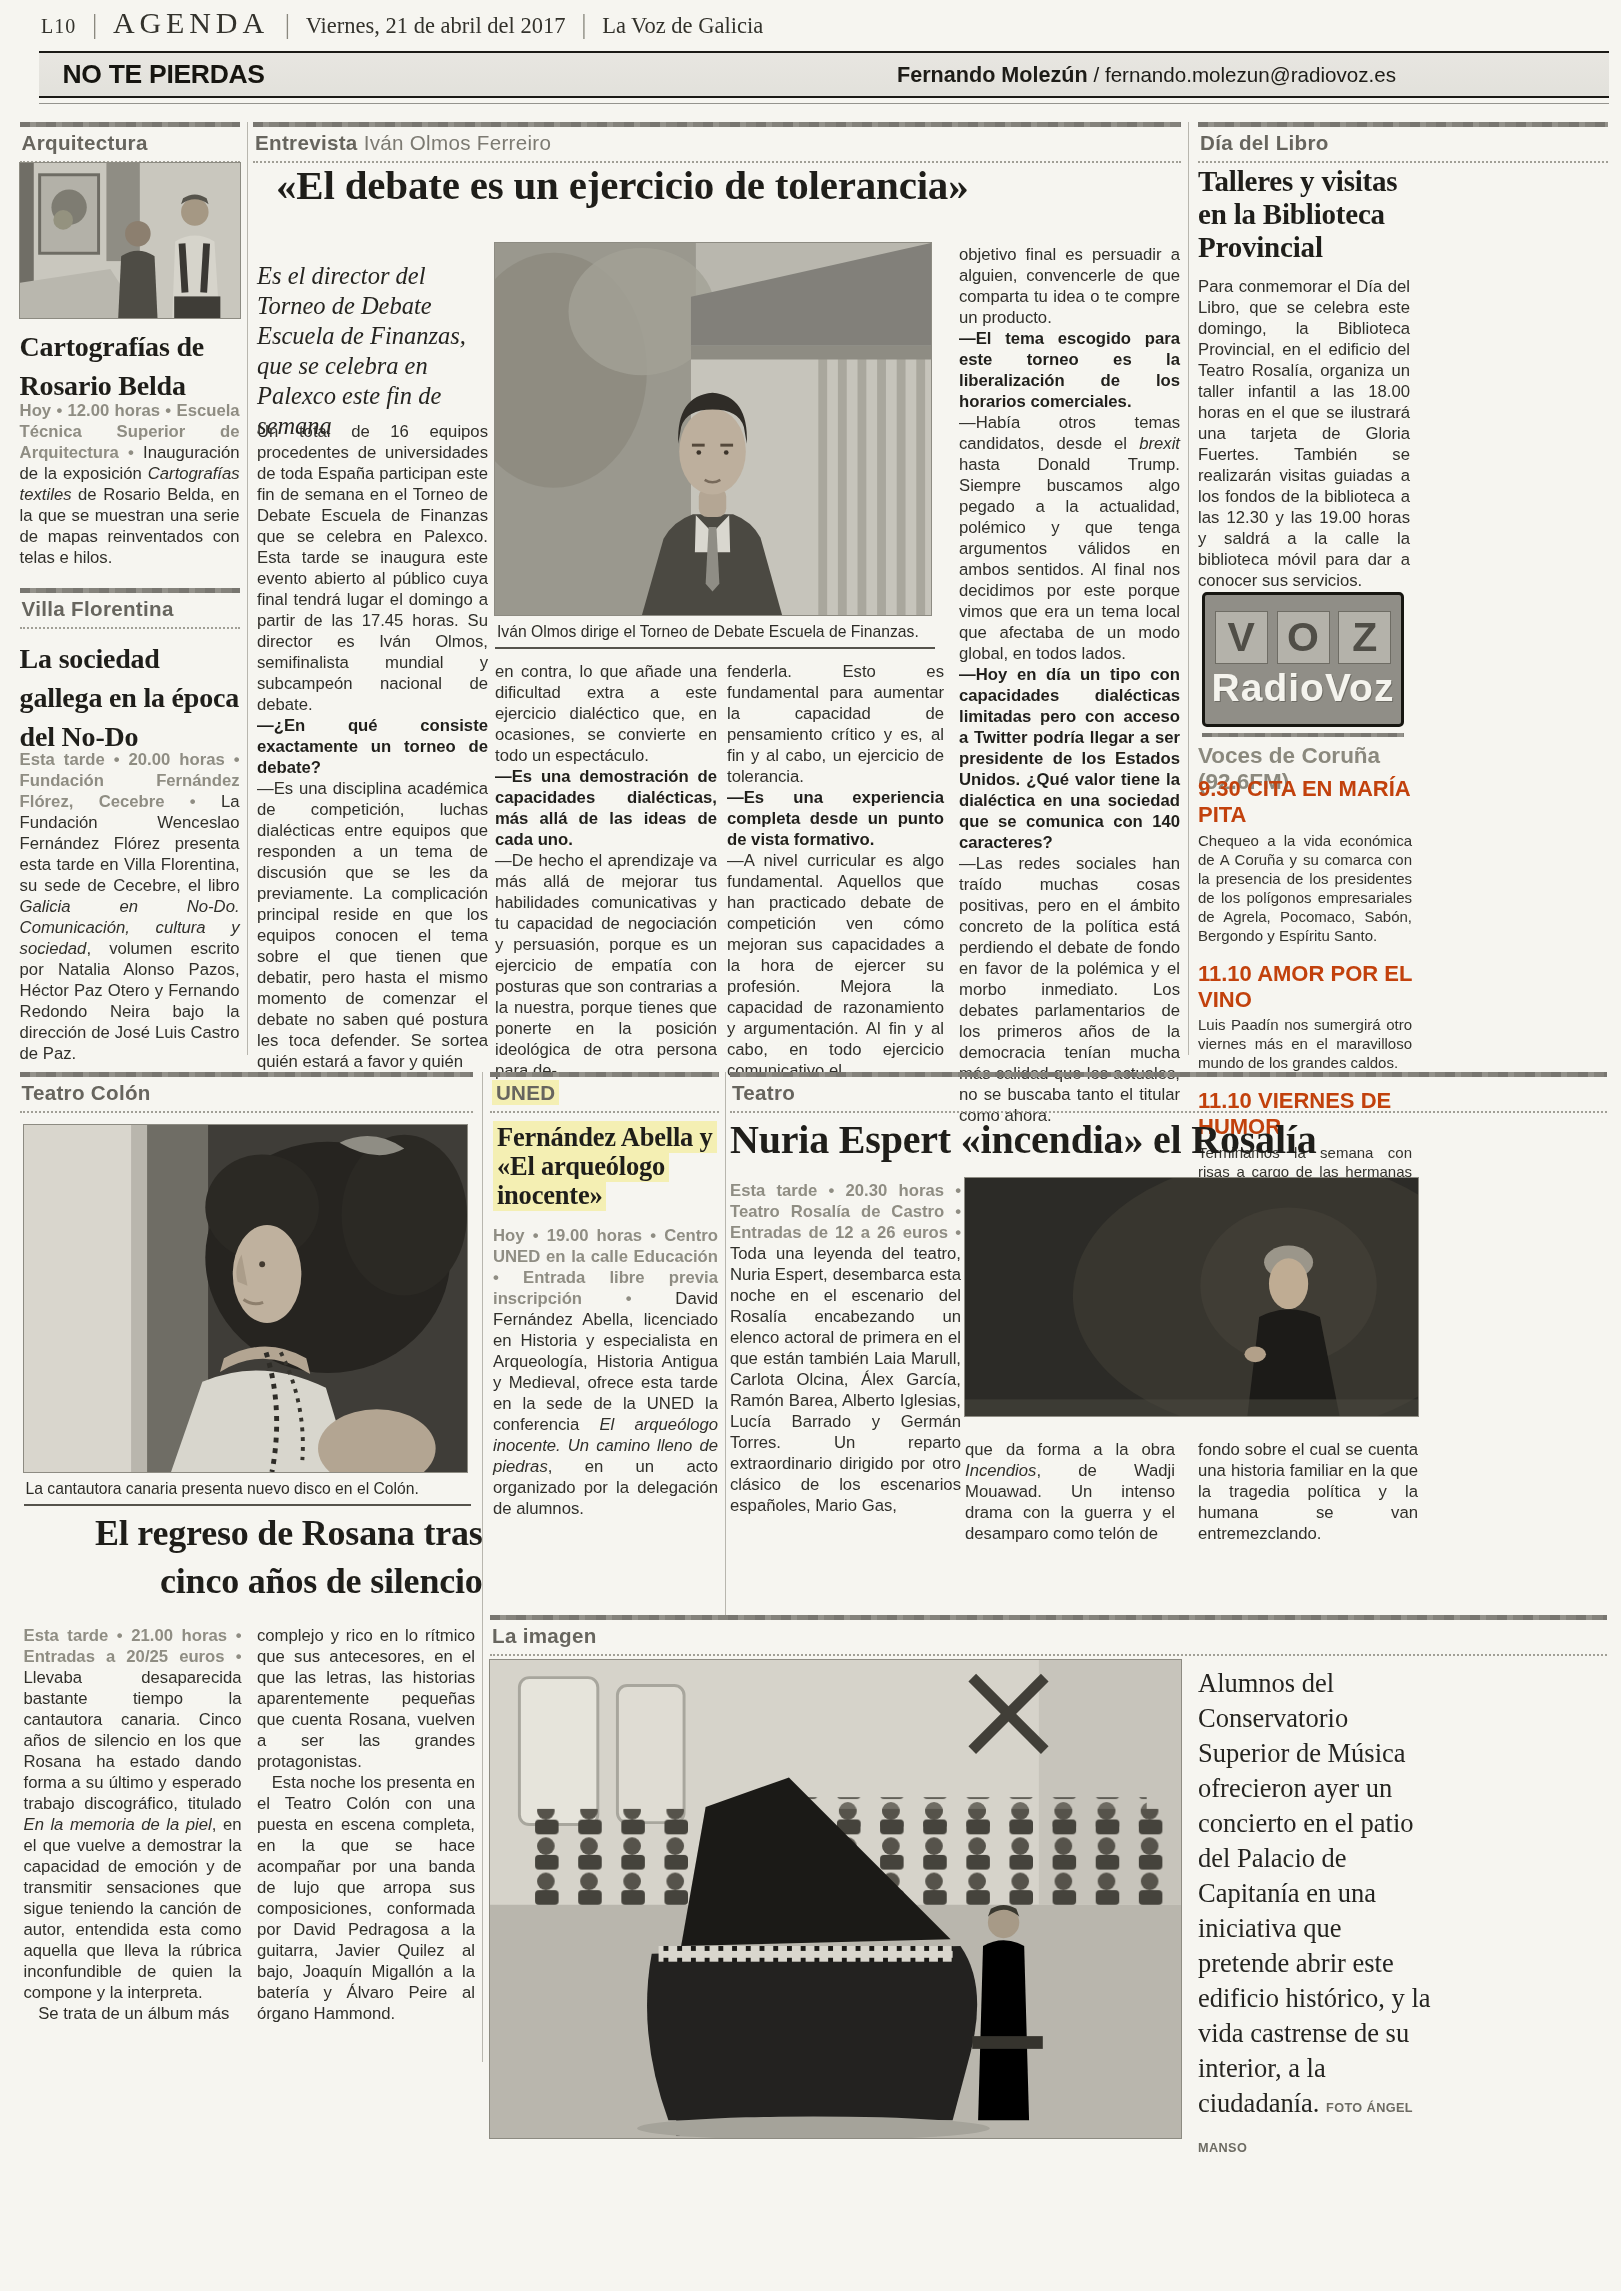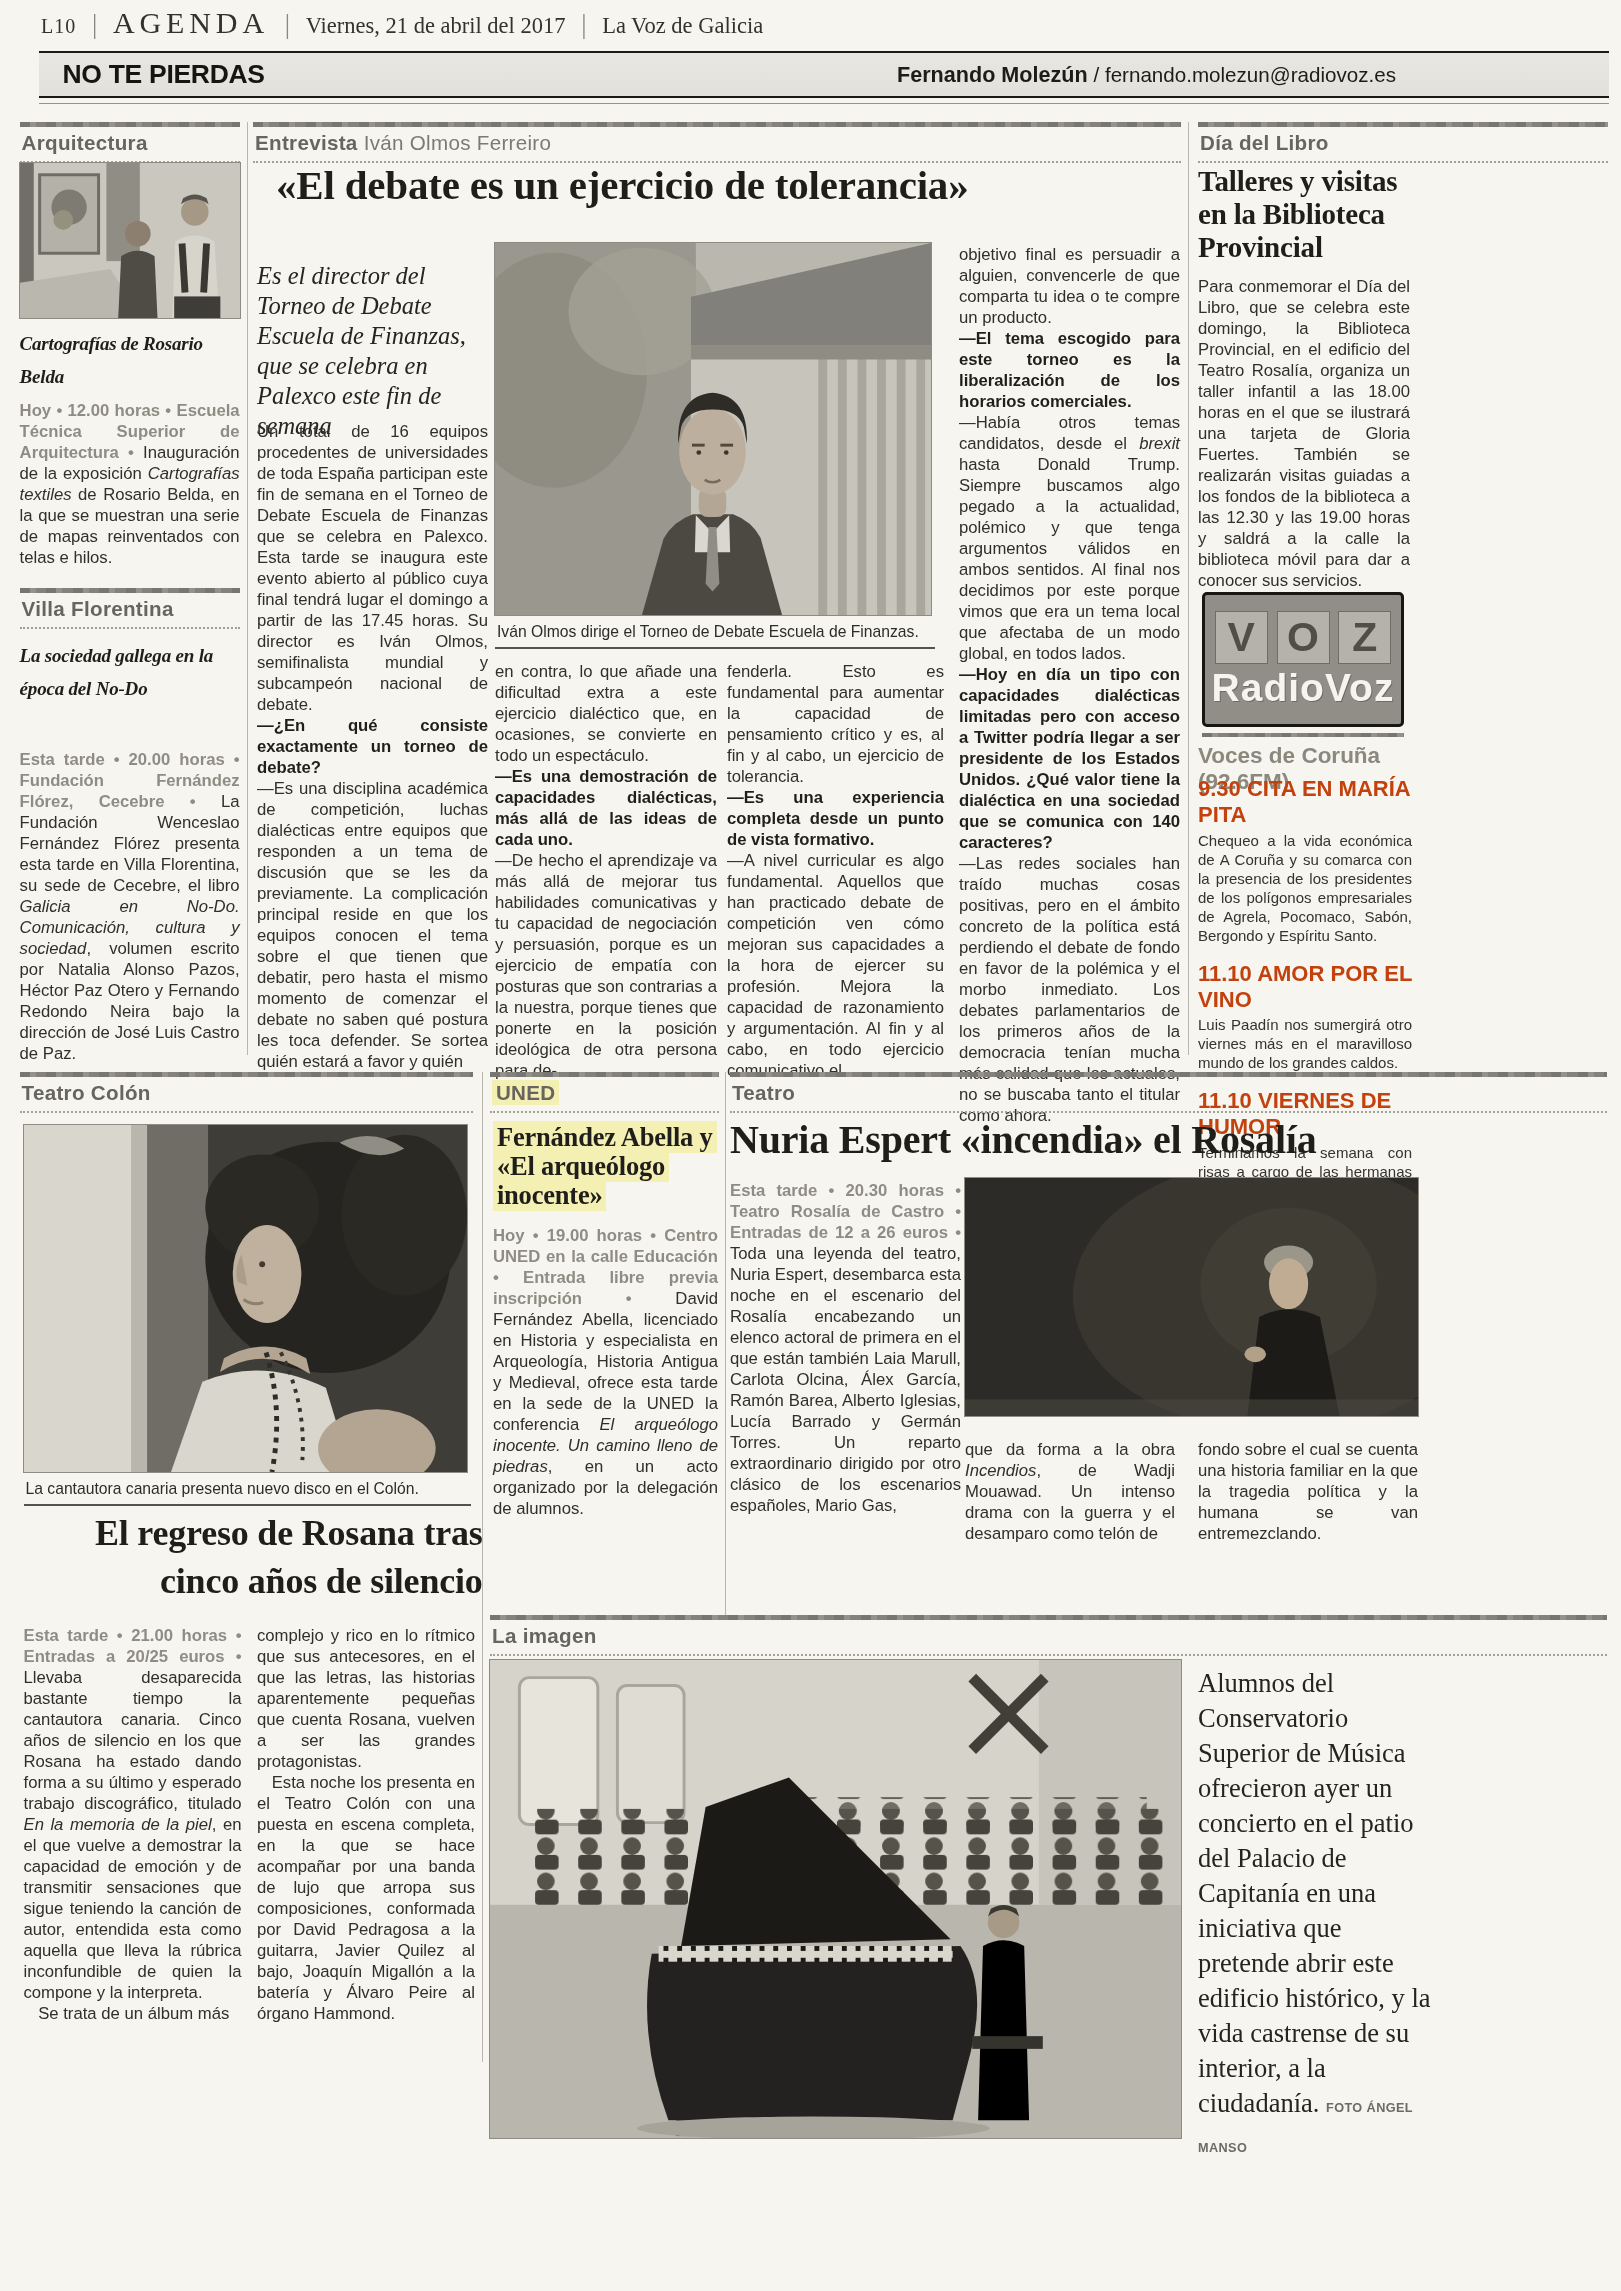--- a/index.html
+++ b/index.html
@@ -27,21 +27,21 @@
   .ktext{font-size:20.6px;font-weight:700;color:#67655e;letter-spacing:0.3px;padding:3.9px 2px 5.9px;
          border-bottom:2px dotted #a19f96;}
   .ktext .kname{font-weight:400;color:#7c7a72;}
 
   
   .hl{font-family:"Liberation Serif","DejaVu Serif",serif;font-weight:700;color:#1f1e1a;letter-spacing:-0.2px;}
   .h42{font-size:41px;line-height:47px;}
   .h41{font-size:40px;line-height:45px;}
   .h37{font-size:36px;line-height:48px;text-align:right;}
   .h30{font-size:29px;line-height:33px;}
-  .h29{font-size:19px;line-height:33px;font-style:italic;}
+  .h29{font-size:28px;line-height:39px;}
   .h27{font-size:26.5px;line-height:29px;}
 
   
   .body{font-size:16.7px;line-height:21px;text-align:justify;color:#302f2a;}
   .body p{margin:0;}
   .ind{text-indent:14.7px;}
   .lead{font-weight:700;color:#8f8d83;}
   .q{font-weight:700;color:#201f1b;}
   .it{font-style:italic;}
   .stand{font-family:"Liberation Serif",serif;font-style:italic;font-size:24.5px;line-height:30px;color:#262521;}

